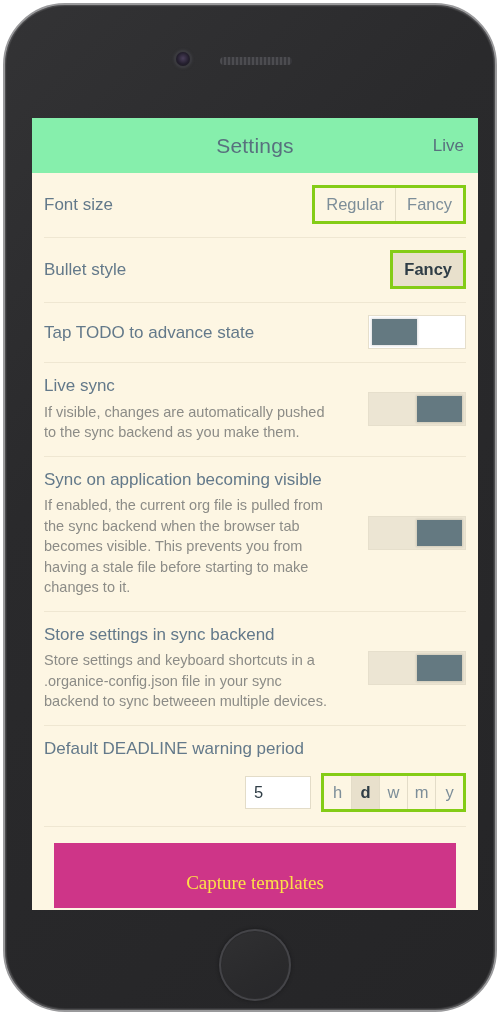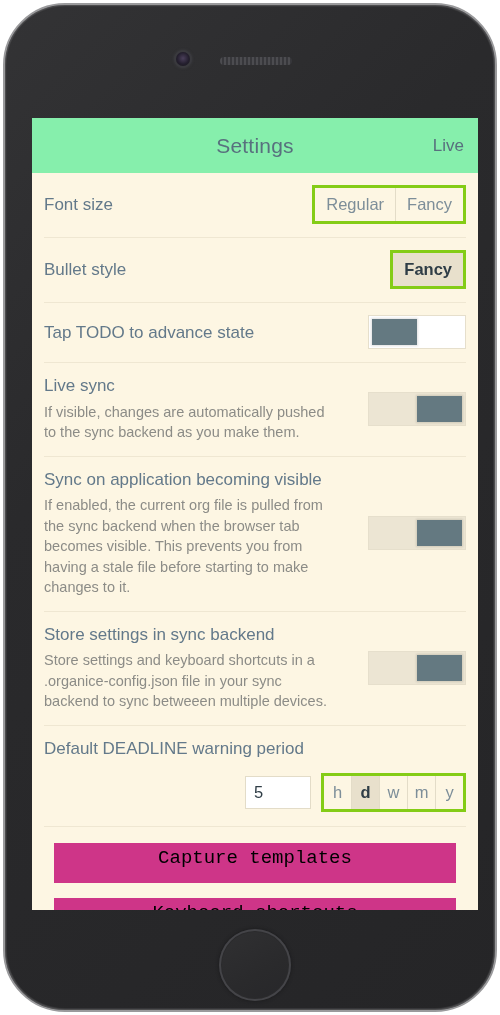--- a/index.html
+++ b/index.html
@@ -233,25 +233,25 @@
   }
 
   
   .actions {
     padding: 16px 10px 0 10px;
   }
   .btn {
     display: block;
     width: 100%;
     background: #ce3588;
-    color: #000000;
-    font-family: Liberation Mono, monospace;
+    color: #fde047;
+    font-family: Liberation Serif, serif;
     font-size: 19px;
     border: none;
-    padding: 4px 0 14px 0;
+    padding: 29px 0 14px 0;
     margin-bottom: 15px;
     cursor: pointer;
     text-align: center;
   }
 </style>
 </head>
 <body>
 
 <div class="phone">
   <div class="phone-inner"></div>

